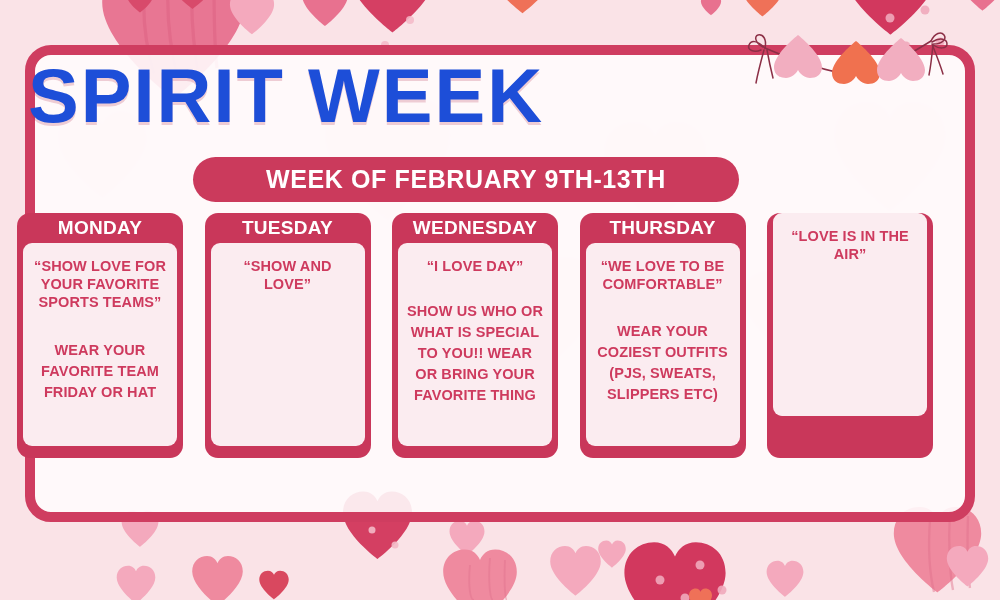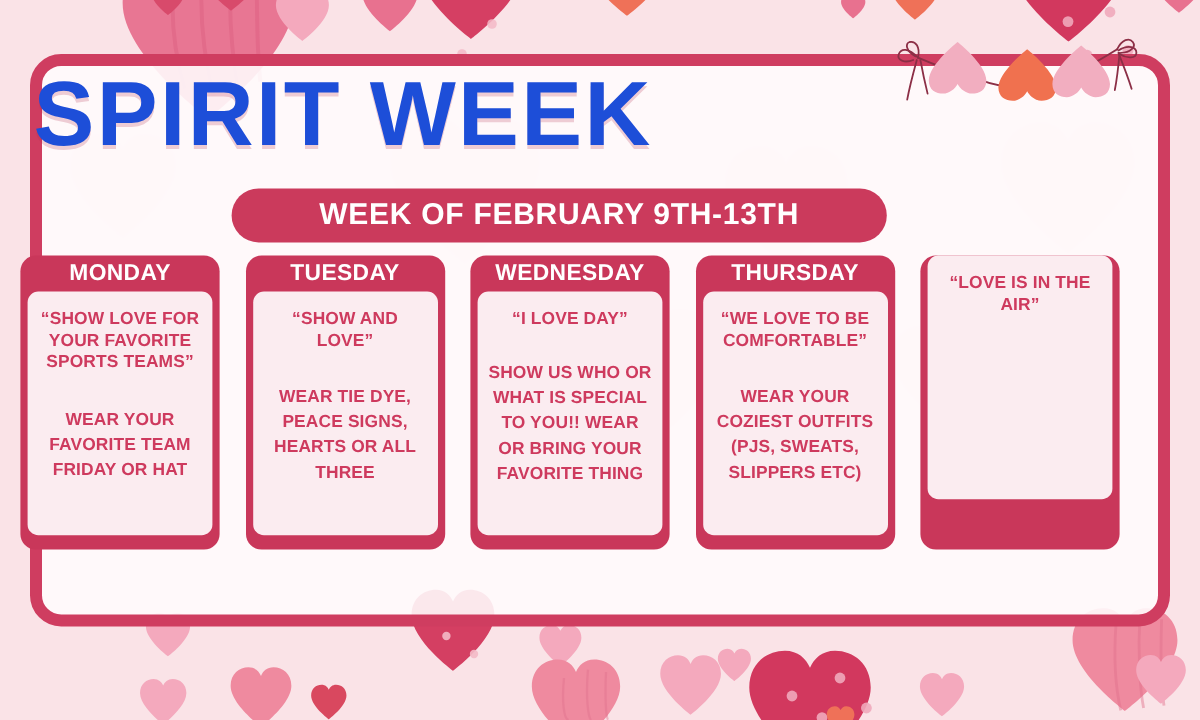--- a/index.html
+++ b/index.html
@@ -292,21 +292,20 @@
       <div class="card-body">
         <div class="card-theme">“SHOW LOVE FOR YOUR FAVORITE SPORTS TEAMS”</div>
         <div class="card-detail">WEAR YOUR FAVORITE TEAM FRIDAY OR HAT</div>
       </div>
     </div>
 
     <div class="card">
       <div class="card-header">TUESDAY</div>
       <div class="card-body">
         <div class="card-theme">“SHOW AND LOVE”</div>
-        <div class="card-detail">WEAR TIE DYE, PEACE SIGNS, HEARTS OR ALL THREE</div>
       </div>
     </div>
 
     <div class="card">
       <div class="card-header">WEDNESDAY</div>
       <div class="card-body">
         <div class="card-theme">“I LOVE DAY”</div>
         <div class="card-detail">SHOW US WHO OR WHAT IS SPECIAL TO YOU!! WEAR OR BRING YOUR FAVORITE THING</div>
       </div>
     </div>

